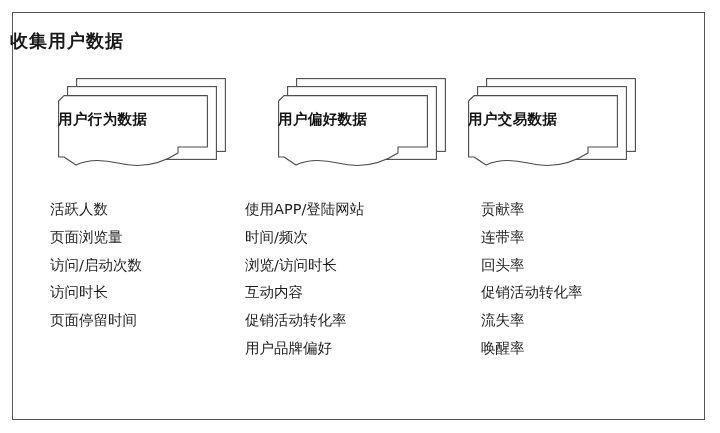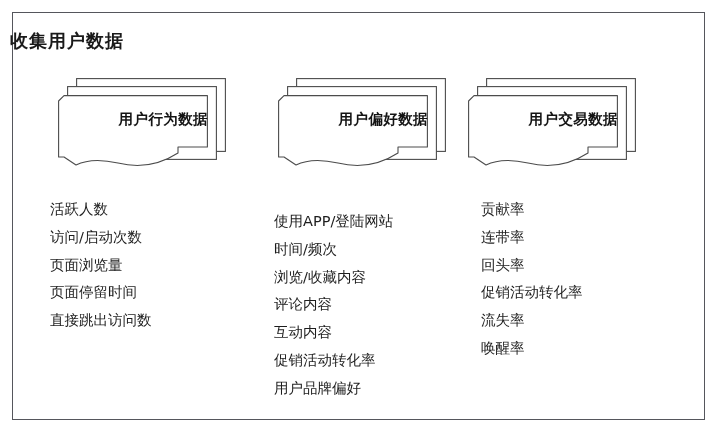--- a/index.html
+++ b/index.html
@@ -86,39 +86,39 @@
   }
 
   .card-label {
     position: absolute;
     z-index: 4;
     left: 0px;
     top: 17px;
     width: 150px;
     height: 48px;
     line-height: 48px;
-    text-align: right;
+    text-align: left;
     font-size: 14.5px;
     font-weight: bold;
     color: #131313;
     letter-spacing: 0.4px;
     white-space: nowrap;
   }
 
   
   .item-list {
     position: absolute;
     top: 196px;
     font-size: 14.5px;
     color: #1d1d1d;
     line-height: 27.8px;
     white-space: nowrap;
   }
   #list-0 { left: 50px; }
-  #list-1 { left: 274px; margin-top: 12px; }
+  #list-1 { left: 245px; }
   #list-2 { left: 481px; }
 
   .item-list .list-item {
     height: 27.8px;
     font-weight: normal;
   }
 </style>
 </head>
 <body>
 
@@ -141,24 +141,24 @@
     <div class="sheet front">
       <svg viewBox="0 0 150 74" xmlns="http://www.w3.org/2000/svg">
         <path class="paper" d="M0.6,6 L6,0.6 L149.4,0.6 L149.4,52 L120,52 L120,58 Q92,76 60,68 Q34,62 18,70 L6,62 L0.6,62 Z"></path>
       </svg>
     </div>
     <div class="card-label">用户行为数据</div>
   </div>
 
   <div class="item-list" id="list-0">
     <div class="list-item">活跃人数</div>
+    <div class="list-item">页面浏览量</div>
     <div class="list-item">访问/启动次数</div>
-    <div class="list-item">页面浏览量</div>
+    <div class="list-item">访问时长</div>
     <div class="list-item">页面停留时间</div>
-    <div class="list-item">直接跳出访问数</div>
   </div>
 
   <div class="card-group" id="group-1">
     <div class="sheet back2">
       <svg viewBox="0 0 150 74" xmlns="http://www.w3.org/2000/svg">
         <rect class="paper-rect" x="0.6" y="0.6" width="148.8" height="72.8"></rect>
       </svg>
     </div>
     <div class="sheet back1">
       <svg viewBox="0 0 150 74" xmlns="http://www.w3.org/2000/svg">
@@ -169,22 +169,21 @@
       <svg viewBox="0 0 150 74" xmlns="http://www.w3.org/2000/svg">
         <path class="paper" d="M0.6,6 L6,0.6 L149.4,0.6 L149.4,52 L120,52 L120,58 Q92,76 60,68 Q34,62 18,70 L6,62 L0.6,62 Z"></path>
       </svg>
     </div>
     <div class="card-label">用户偏好数据</div>
   </div>
 
   <div class="item-list" id="list-1">
     <div class="list-item">使用APP/登陆网站</div>
     <div class="list-item">时间/频次</div>
-    <div class="list-item">浏览/收藏内容</div>
-    <div class="list-item">评论内容</div>
+    <div class="list-item">浏览/访问时长</div>
     <div class="list-item">互动内容</div>
     <div class="list-item">促销活动转化率</div>
     <div class="list-item">用户品牌偏好</div>
   </div>
 
   <div class="card-group" id="group-2">
     <div class="sheet back2">
       <svg viewBox="0 0 150 74" xmlns="http://www.w3.org/2000/svg">
         <rect class="paper-rect" x="0.6" y="0.6" width="148.8" height="72.8"></rect>
       </svg>

